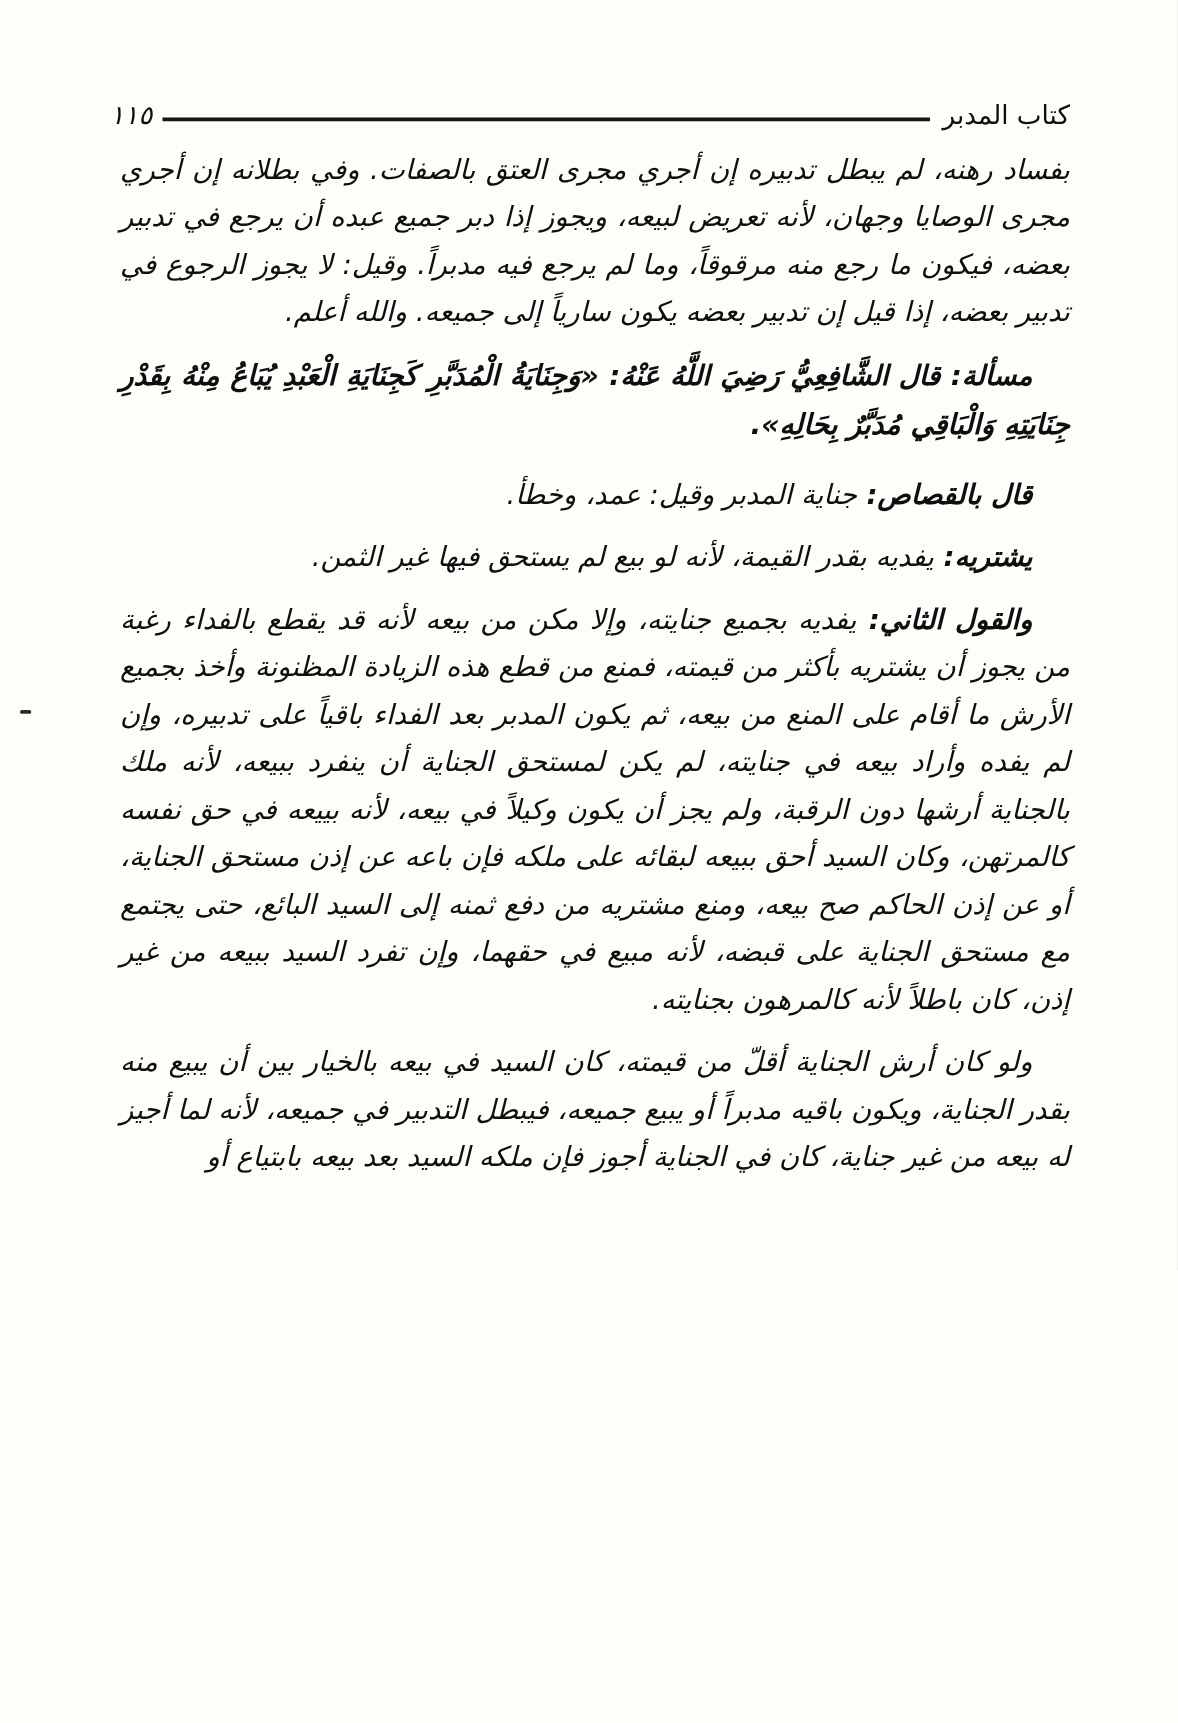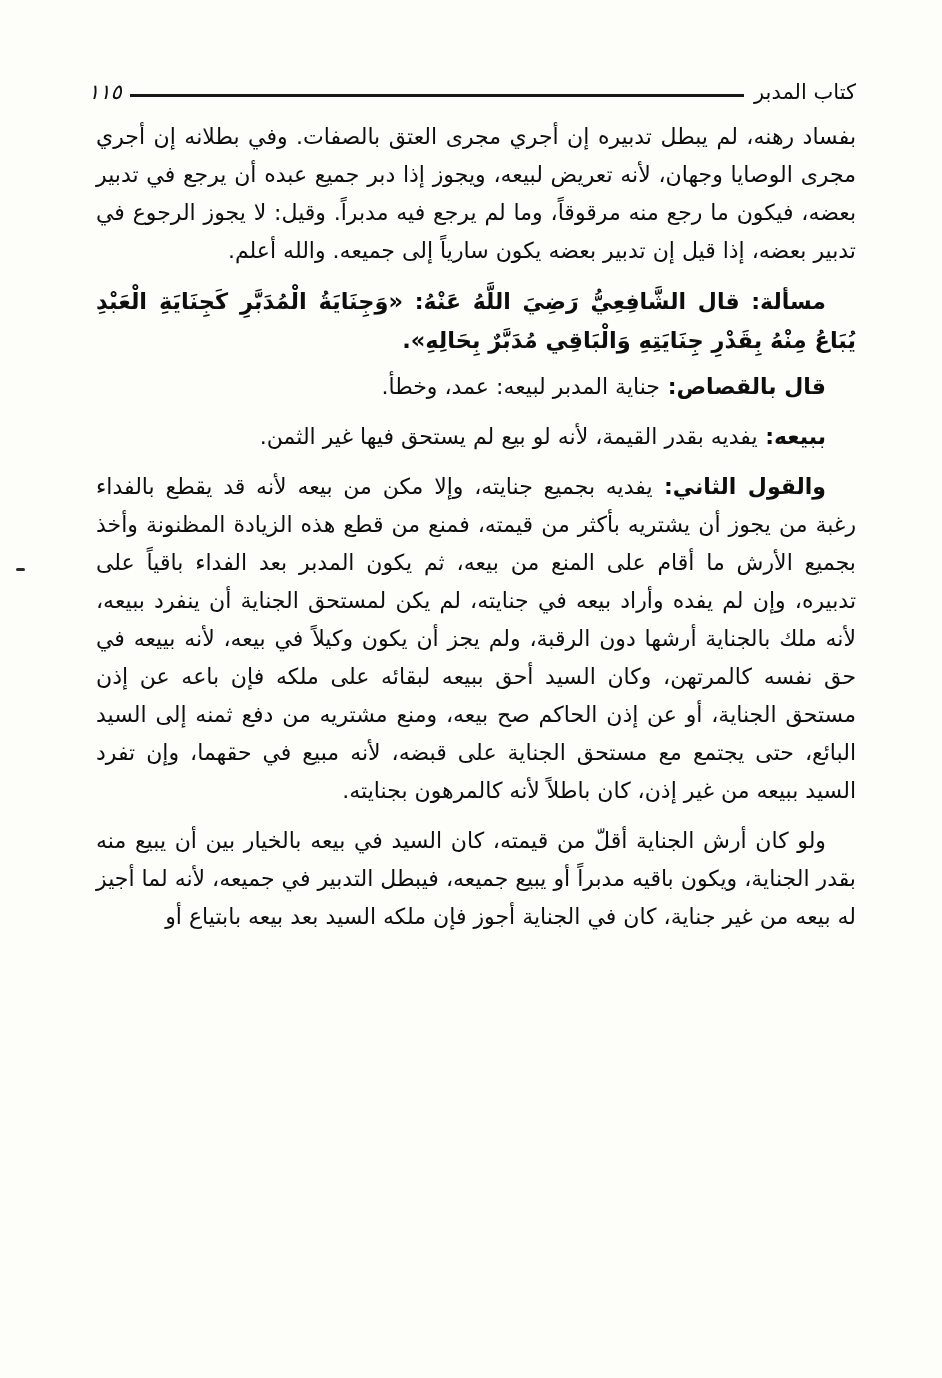--- a/index.html
+++ b/index.html
@@ -41,25 +41,26 @@
   }
   .body-text {
     position: absolute;
     top: 118px;
     right: 86px;
     left: 96px;
     font-size: 22px;
     line-height: 38px;
     text-align: justify;
     text-justify: inter-word;
+    font-style: italic;
   }
   .para { margin-bottom: 12px; text-indent: 30px; }
   .para.no-indent { text-indent: 0; }
   .bold { font-weight: bold; }
-  .masala { margin-top: 2px; margin-bottom: 8px; }
+  .masala { margin-top: 2px; margin-bottom: 18px; }
   .masala .quote { font-weight: bold; font-size: 22.5px; }
   .margin-mark {
     position: absolute;
     left: 16px;
     top: 568px;
     width: 9px;
     height: 3px;
     background: #2b2b2b;
     border-radius: 2px;
   }
@@ -76,26 +77,26 @@
   </header>
 
   <span class="margin-mark"></span>
 
   <main class="body-text">
 
     <p class="para no-indent"><span>بفساد رهنه، لم يبطل تدبيره إن أجري مجرى العتق بالصفات. وفي بطلانه إن أجري مجرى الوصايا وجهان، لأنه تعريض لبيعه، ويجوز إذا دبر جميع عبده أن يرجع في تدبير بعضه، فيكون ما رجع منه مرقوقاً، وما لم يرجع فيه مدبراً. وقيل: لا يجوز الرجوع في تدبير بعضه، إذا قيل إن تدبير بعضه يكون سارياً إلى جميعه. والله أعلم.</span></p>
 
     <p class="para masala"><span class="bold">مسألة: قال الشَّافِعِيُّ رَضِيَ اللَّهُ عَنْهُ: </span><span class="quote">«وَجِنَايَةُ الْمُدَبَّرِ كَجِنَايَةِ الْعَبْدِ يُبَاعُ مِنْهُ بِقَدْرِ جِنَايَتِهِ وَالْبَاقِي مُدَبَّرٌ بِحَالِهِ».</span></p>
 
-    <p class="para"><span class="bold">قال بالقصاص: </span><span>جناية المدبر لبيعه: عمد، وخطأ.</span></p>
+    <p class="para"><span class="bold">قال بالقصاص: </span><span>جناية المدبر وقيل: عمد، وخطأ.</span></p>
 
 
 
 
-    <p class="para"><span class="bold">ببيعه: </span><span>يفديه بقدر القيمة، لأنه لو بيع لم يستحق فيها غير الثمن.</span></p>
+    <p class="para"><span class="bold">يشتريه: </span><span>يفديه بقدر القيمة، لأنه لو بيع لم يستحق فيها غير الثمن.</span></p>
 
     <p class="para"><span class="bold">والقول الثاني: </span><span>يفديه بجميع جنايته، وإلا مكن من بيعه لأنه قد يقطع بالفداء رغبة من يجوز أن يشتريه بأكثر من قيمته، فمنع من قطع هذه الزيادة المظنونة وأخذ بجميع الأرش ما أقام على المنع من بيعه، ثم يكون المدبر بعد الفداء باقياً على تدبيره، وإن لم يفده وأراد بيعه في جنايته، لم يكن لمستحق الجناية أن ينفرد ببيعه، لأنه ملك بالجناية أرشها دون الرقبة، ولم يجز أن يكون وكيلاً في بيعه، لأنه بييعه في حق نفسه كالمرتهن، وكان السيد أحق ببيعه لبقائه على ملكه فإن باعه عن إذن مستحق الجناية، أو عن إذن الحاكم صح بيعه، ومنع مشتريه من دفع ثمنه إلى السيد البائع، حتى يجتمع مع مستحق الجناية على قبضه، لأنه مبيع في حقهما، وإن تفرد السيد ببيعه من غير إذن، كان باطلاً لأنه كالمرهون بجنايته.</span></p>
 
     <p class="para"><span>ولو كان أرش الجناية أقلّ من قيمته، كان السيد في بيعه بالخيار بين أن يبيع منه بقدر الجناية، ويكون باقيه مدبراً أو يبيع جميعه، فيبطل التدبير في جميعه، لأنه لما أجيز له بيعه من غير جناية، كان في الجناية أجوز فإن ملكه السيد بعد بيعه بابتياع أو</span></p>
 
   </main>
 
 </div>
 
 </body></html>

